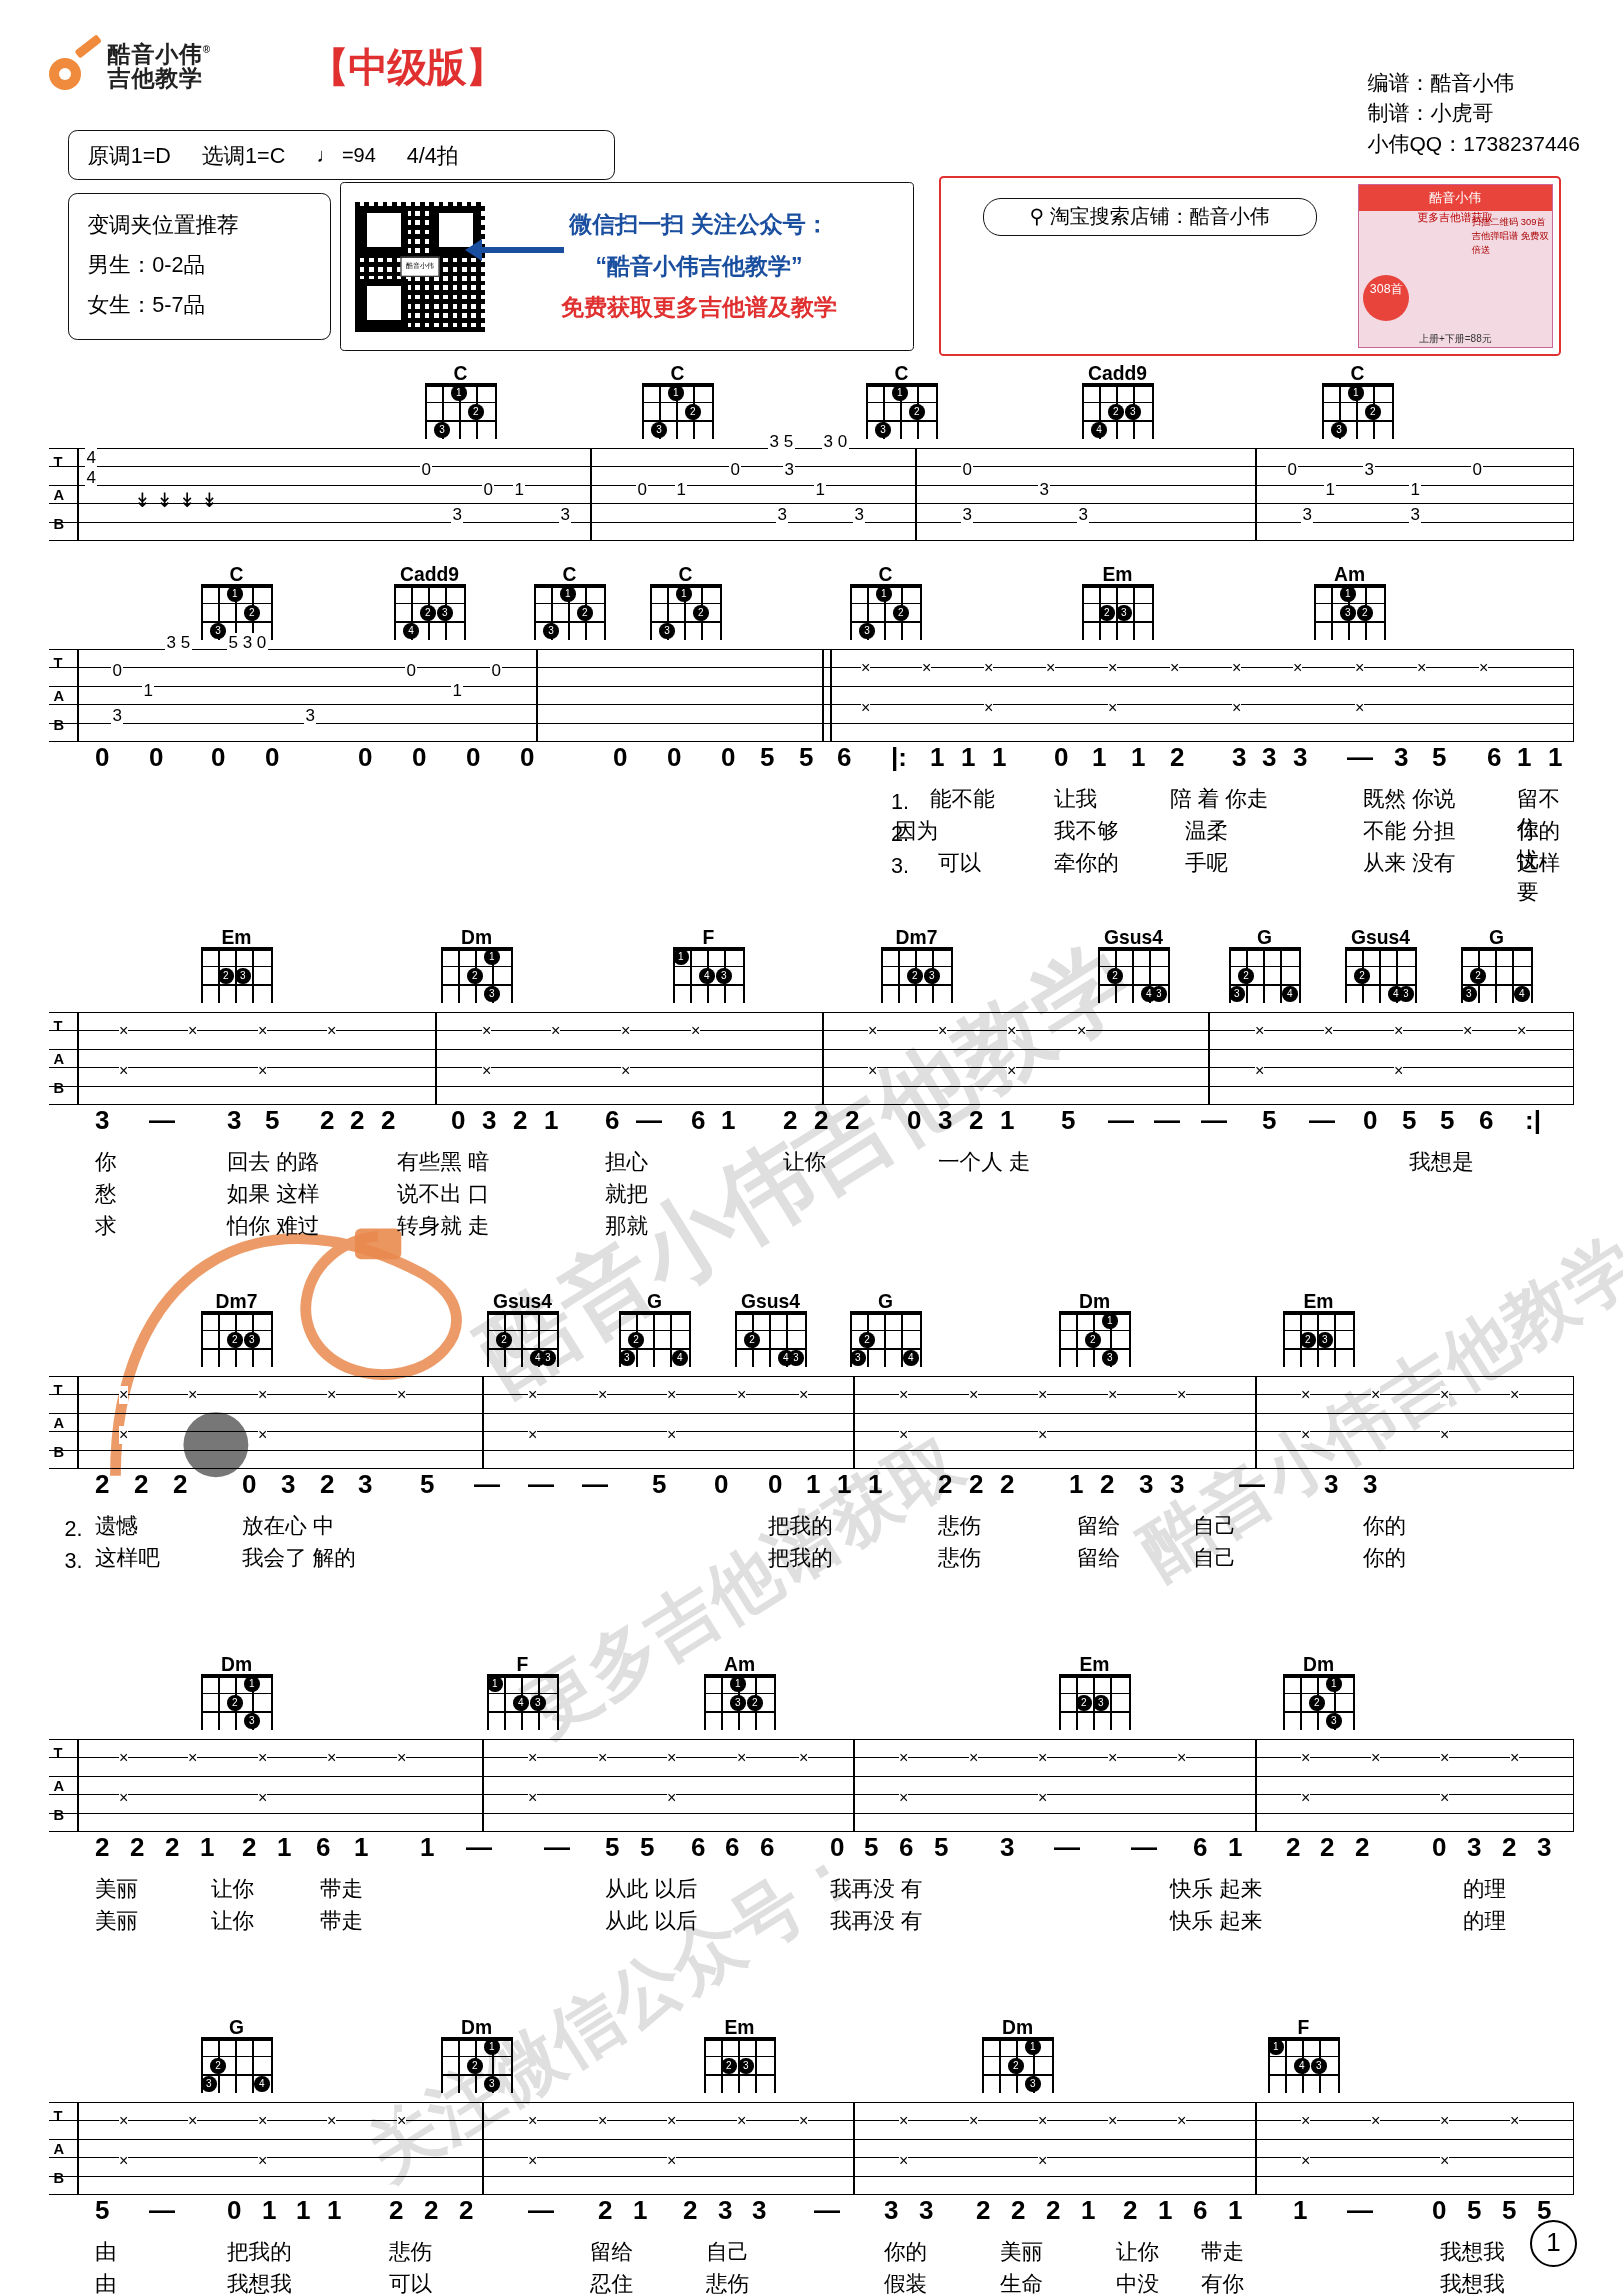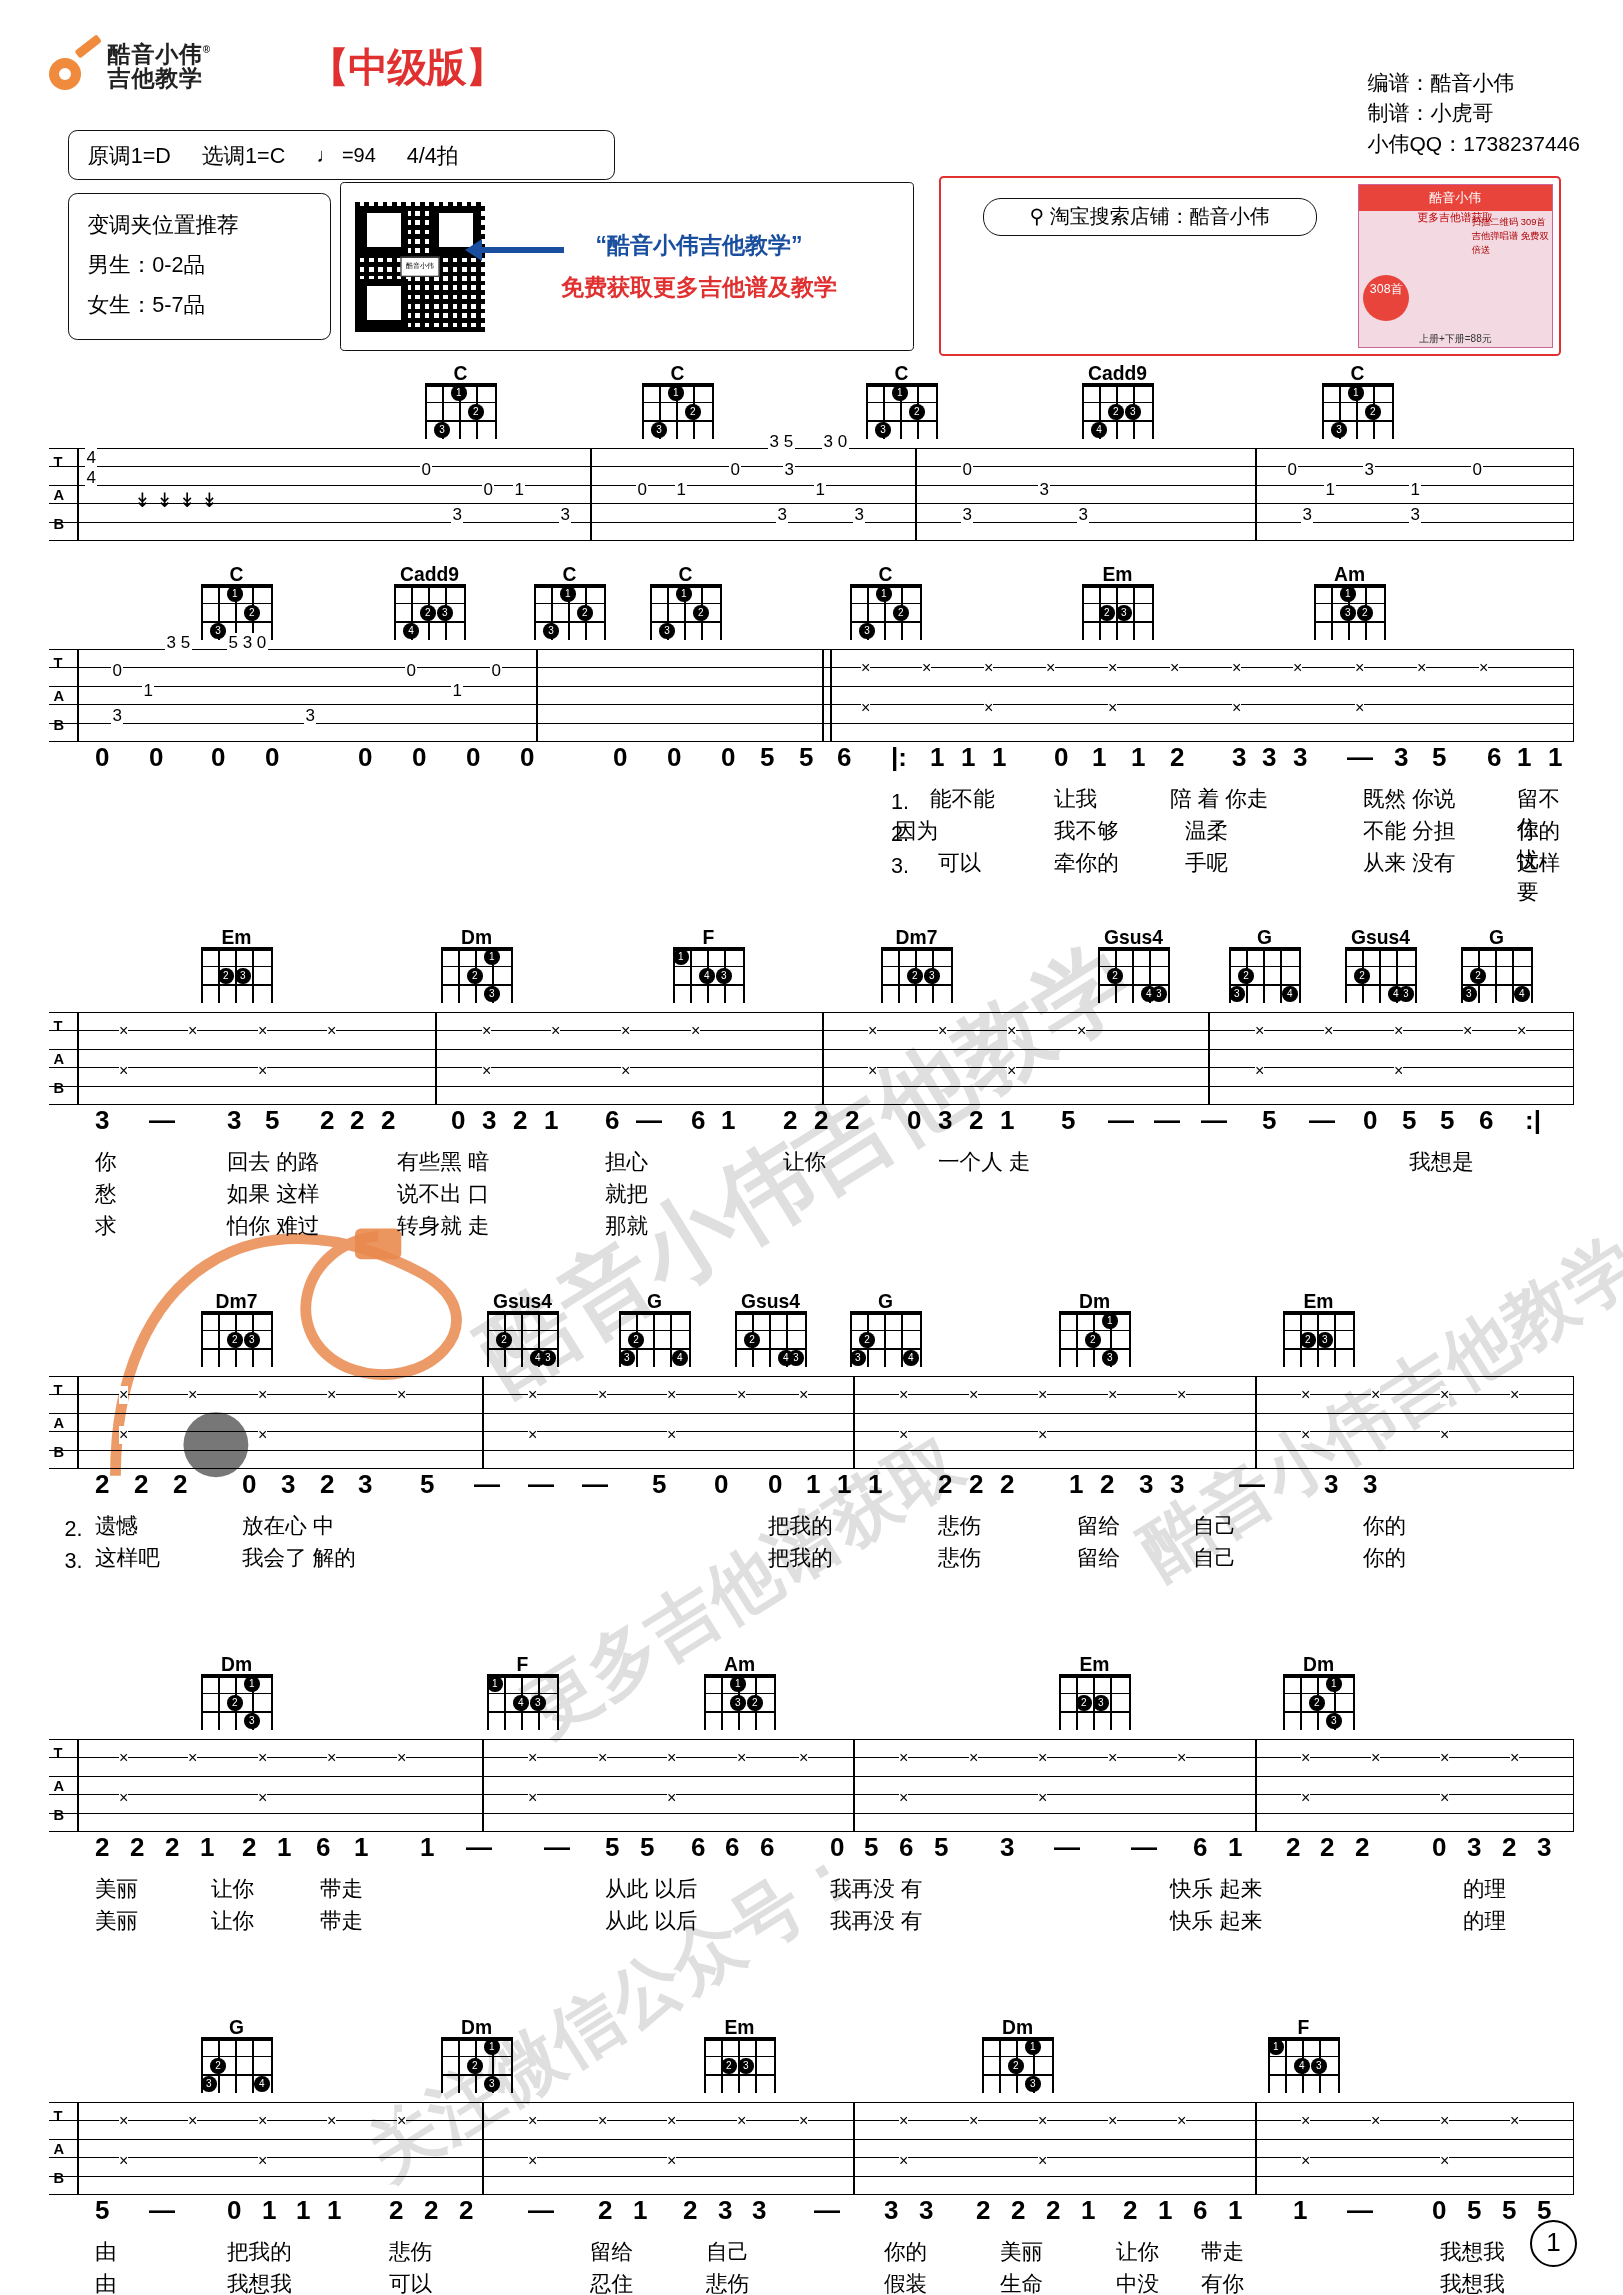--- a/index.html
+++ b/index.html
@@ -129,20 +129,21 @@
     <div>男生：0-2品</div>
     <div>女生：5-7品</div>
   </div>
 
   <div class="qr-box">
     <div class="qr-img">
       <div class="qr-corner3"></div>
       <div class="qr-center">酷音小伟</div>
     </div>
     <div class="qr-text">
+      <div class="t1">微信扫一扫 关注公众号：</div>
       <div class="t2">“酷音小伟吉他教学”</div>
       <div class="t3">免费获取更多吉他谱及教学</div>
     </div>
   </div>
   <div class="arrow"></div>
 
   <div class="book-box">
     <div class="book-left">
       <div class="shop-pill">⚲ <span>淘宝搜索店铺：酷音小伟</span></div>
     </div>

